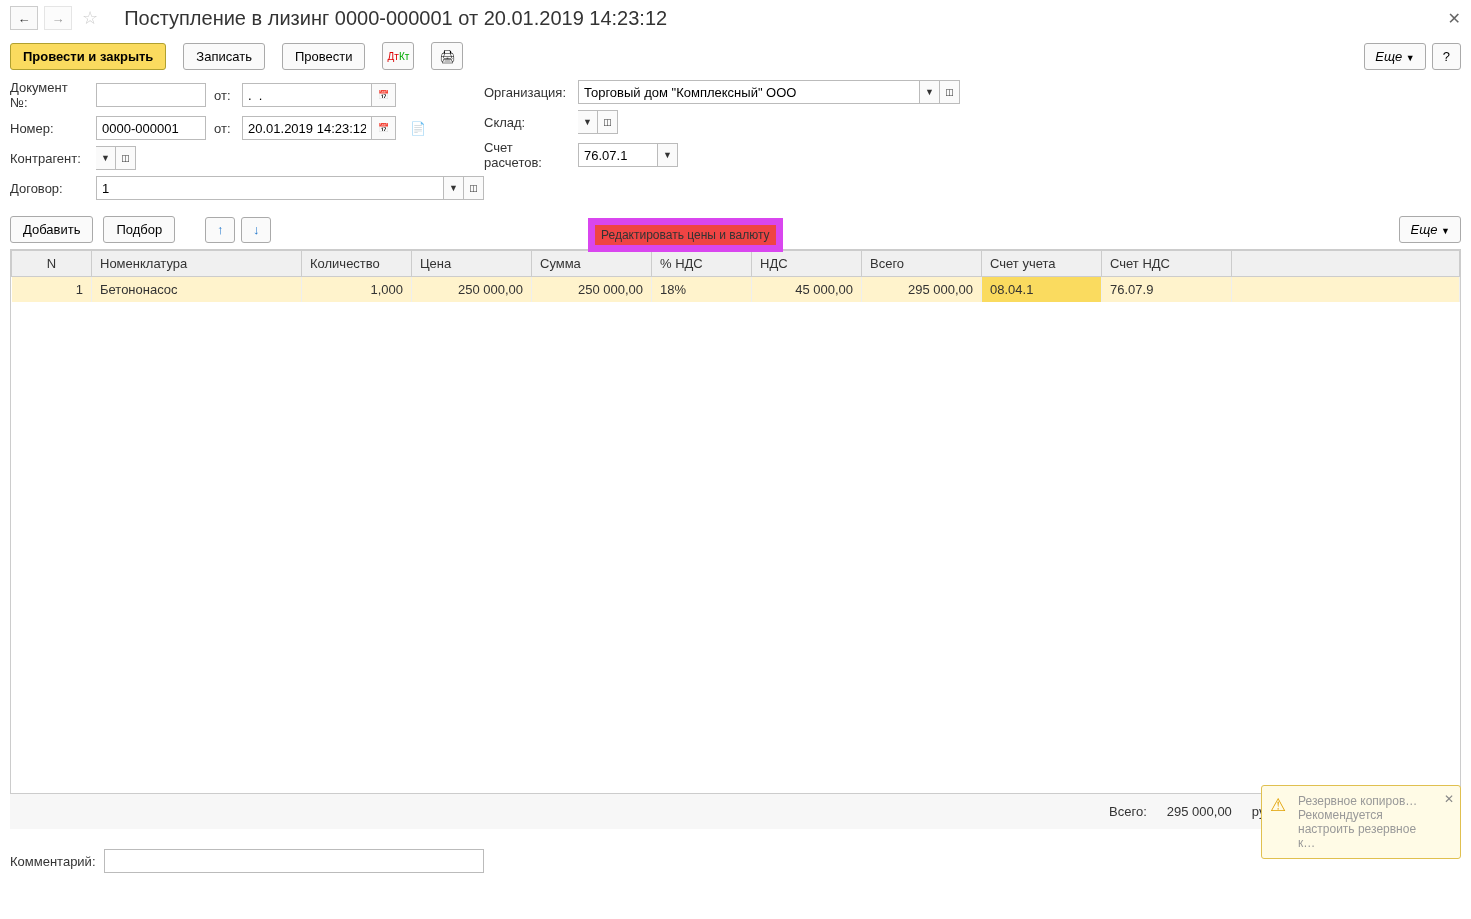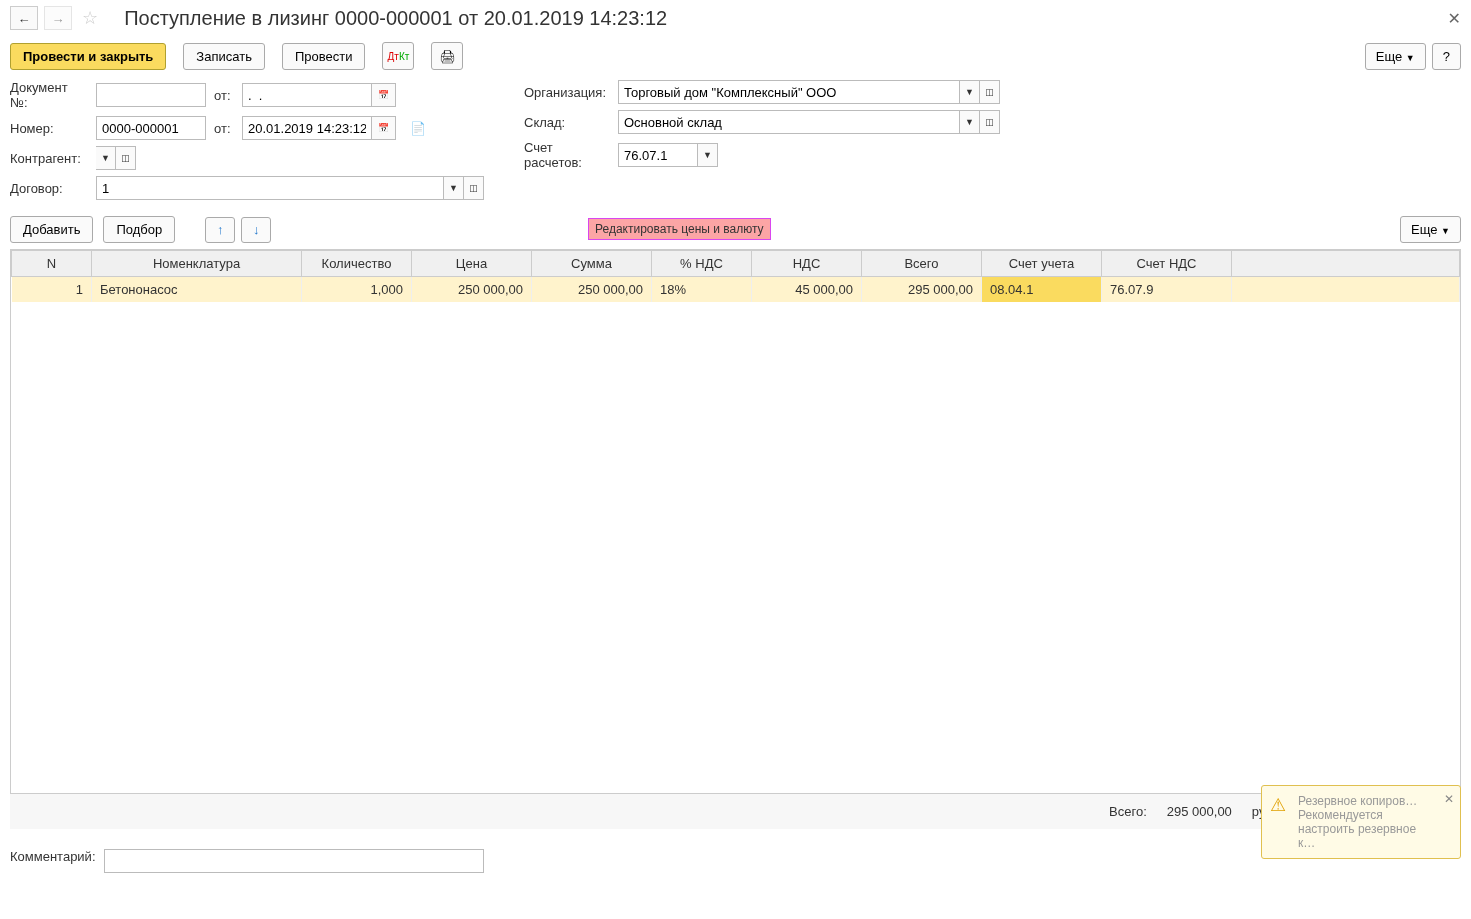--- a/index.html
+++ b/index.html
@@ -8,45 +8,45 @@
 .nav-btn { width: 28px; height: 24px; border: 1px solid #ccc; background: #fafafa; display: flex; align-items: center; justify-content: center; cursor: pointer; }
 .nav-btn.disabled { opacity: 0.5; }
 .star-icon { font-size: 18px; color: #ccc; margin: 0 4px; cursor: pointer; }
 .page-title { font-size: 20px; font-weight: normal; margin-left: 16px; }
 .close-x { margin-left: auto; font-size: 16px; color: #666; cursor: pointer; }
 .toolbar { display: flex; align-items: center; padding: 6px 10px; gap: 17px; }
 .btn { padding: 5px 12px; border: 1px solid #aaa; background: #fafafa; border-radius: 3px; cursor: pointer; font-size: 13px; }
 .btn-primary { background: #fadb5f; border-color: #b0a030; font-weight: bold; }
 .btn-icon { width: 32px; height: 28px; display: flex; align-items: center; justify-content: center; }
 .toolbar-right { margin-left: auto; display: flex; gap: 6px; }
-.more-btn { padding: 5px 10px; }
+.more-btn { padding: 5px 10px; font-style: italic; }
 .help-btn { padding: 5px 10px; }
 .form-area { padding: 4px 10px; }
 .form-row { display: flex; align-items: center; gap: 8px; margin-bottom: 6px; }
 .lbl { width: 78px; font-size: 13px; }
 .lbl2 { width: 86px; }
 .input { border: 1px solid #bbb; padding: 3px 5px; font-size: 13px; background: #fff; height: 24px; }
 .input-group { display: flex; }
 .dd-btn { width: 20px; height: 24px; border: 1px solid #bbb; border-left: none; background: #fafafa; display: flex; align-items: center; justify-content: center; cursor: pointer; font-size: 9px; }
 .cal-btn { width: 24px; }
 .link { color: #0066cc; text-decoration: underline; cursor: pointer; }
-.form-cols { display: flex; gap: 40px; }
+.form-cols { display: flex; }
 .table-toolbar { display: flex; align-items: center; gap: 10px; padding: 6px 10px; position: relative; }
 .arrow-btns { display: flex; gap: 6px; margin-left: 20px; }
 .arrow-btn { width: 30px; height: 26px; border: 1px solid #aaa; border-radius: 3px; background: #fafafa; display: flex; align-items: center; justify-content: center; cursor: pointer; font-size: 13px; font-weight: bold; }
-.tooltip { position: absolute; left: 588px; top: 8px; background: #fca5a5; border: 1px solid #d946ef; padding: 3px 6px; font-size: 12px; }
+.tooltip { position: absolute; left: 588px; top: 8px; background: #ef4444; border: 7px solid #d946ef; padding: 3px 6px; font-size: 12px; }
 .table-wrap { margin: 0 10px; border: 1px solid #ccc; height: 545px; overflow: auto; }
 table { width: 100%; border-collapse: collapse; }
-th { background: #f0f0f0; border: 1px solid #ccc; padding: 5px 8px; font-weight: normal; text-align: center; font-size: 13px; }
+th { background: #f0f0f0; border: 1px solid #ccc; padding: 5px 8px; font-weight: normal; text-align: left; font-size: 13px; }
 td { border-right: 1px solid #eee; padding: 5px 8px; font-size: 13px; }
 tr.selected td { background: #fff3cc; }
 tr.selected td.active { background: #fadb5f; }
 .num { text-align: right; }
 .totals-bar { display: flex; justify-content: flex-end; align-items: center; gap: 20px; padding: 10px 14px; background: #f7f7f7; margin: 0 10px; font-size: 13px; }
-.comment-row { display: flex; gap: 8px; padding: 10px; margin-top: 10px; }
+.comment-row { display: flex; align-items: center; gap: 8px; padding: 10px; margin-top: 10px; }
 .notif { position: absolute; right: 10px; bottom: 60px; background: #fffbe6; border: 1px solid #e0c050; padding: 8px 28px 8px 36px; font-size: 12px; color: #999; border-radius: 3px; width: 200px; }
 .notif .warn-icon { position: absolute; left: 8px; top: 8px; color: #e0a000; font-size: 18px; }
 .notif .close { position: absolute; right: 6px; top: 6px; cursor: pointer; color: #888; }
 </style>
 </head>
 <body>
 
 <div class="header-bar">
   <div class="nav-btn">←</div>
   <div class="nav-btn disabled">→</div>
@@ -115,21 +115,20 @@
         <span class="lbl2">Организация:</span>
         <div class="input-group">
           <input class="input" style="width: 342px;" value="Торговый дом &quot;Комплексный&quot; ООО">
           <div class="dd-btn">▼</div>
           <div class="dd-btn">◫</div>
         </div>
       </div>
       <div class="form-row">
         <span class="lbl2">Склад:</span>
         <div class="input-group">
-          <input class="input" style="width: 342px;" value="Основной склад">
           <div class="dd-btn">▼</div>
           <div class="dd-btn">◫</div>
         </div>
       </div>
       <div class="form-row">
         <span class="lbl2">Счет расчетов:</span>
         <div class="input-group">
           <input class="input" style="width: 80px;" value="76.07.1">
           <div class="dd-btn">▼</div>
         </div>

